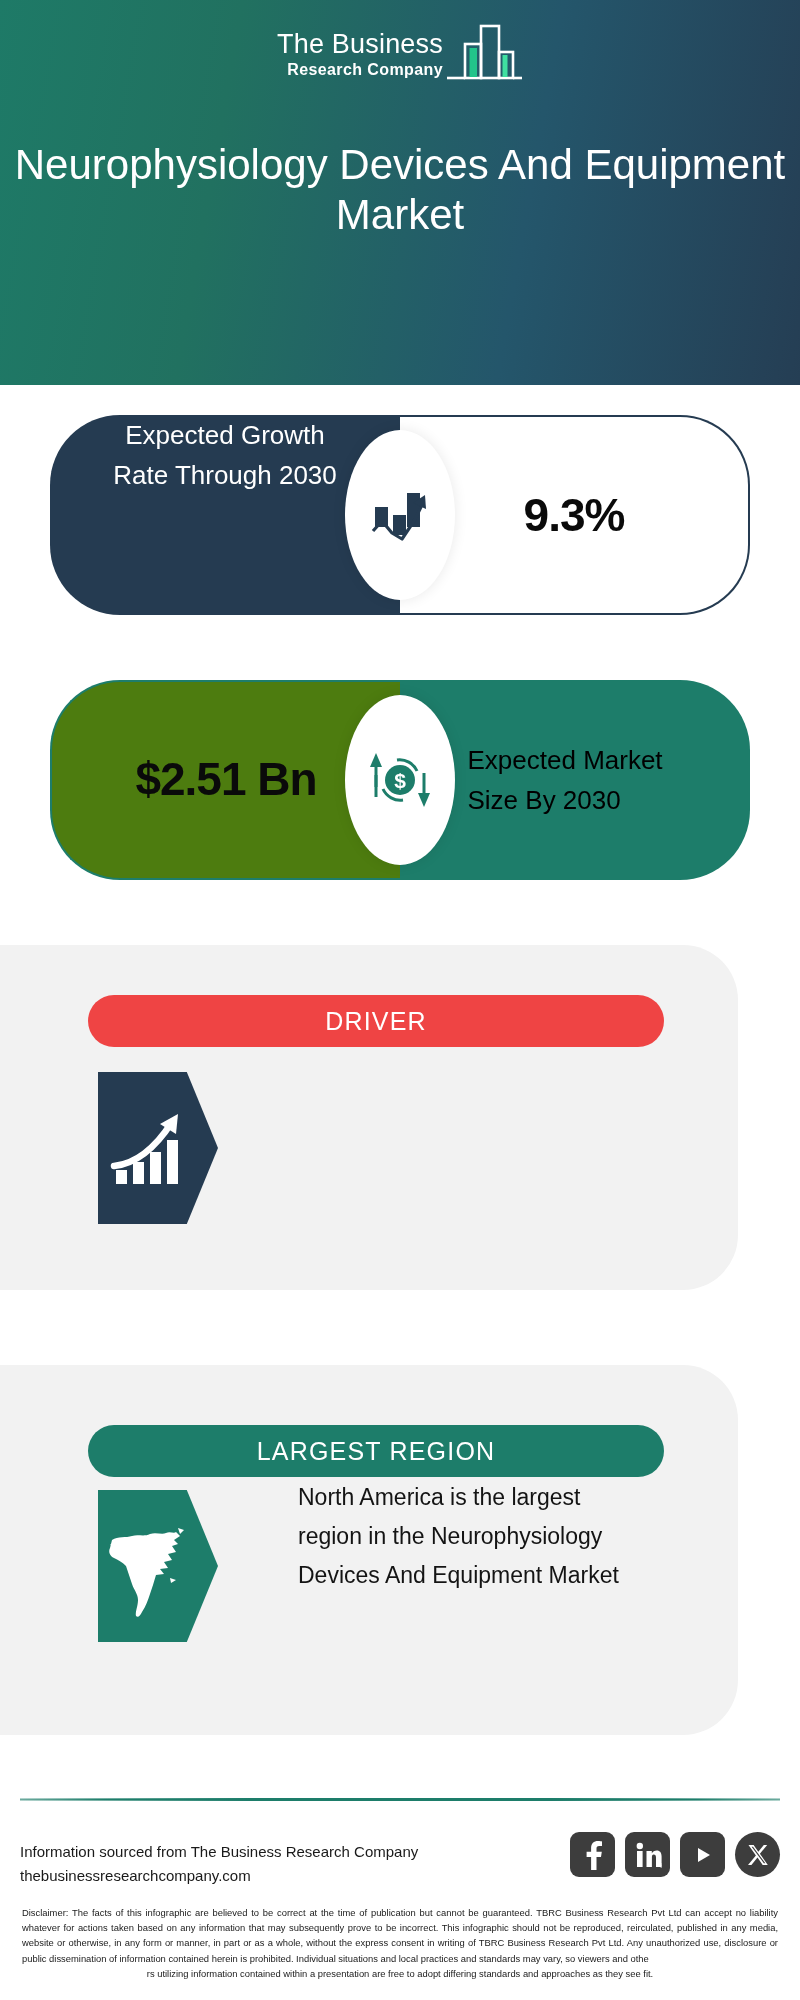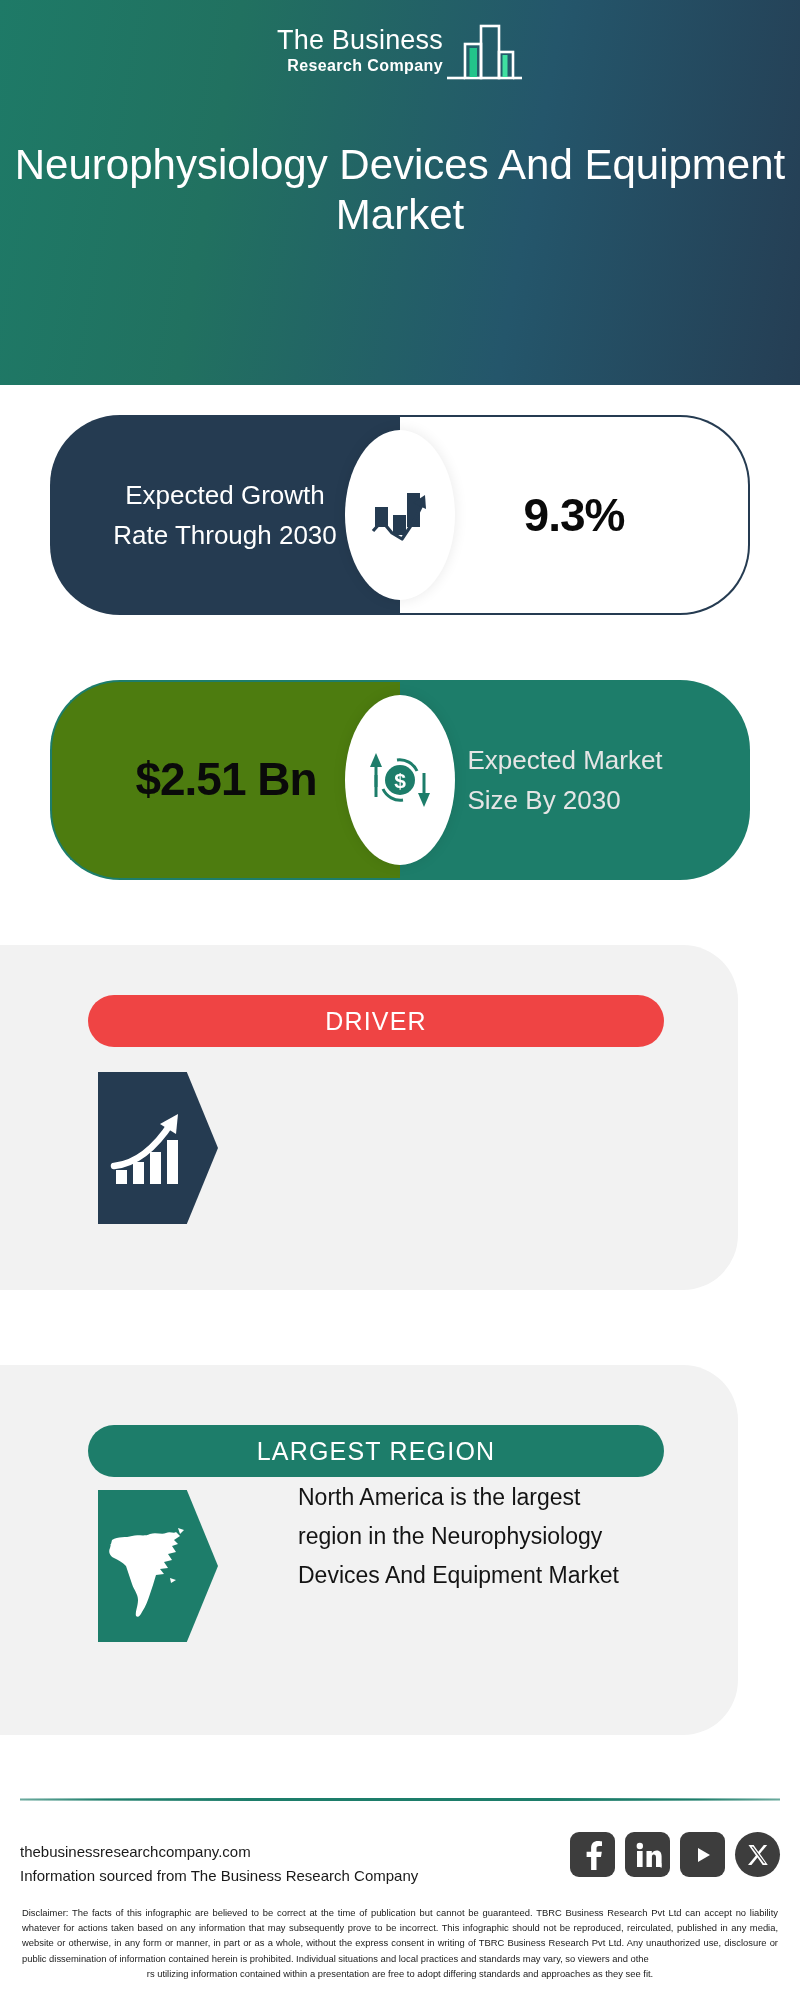--- a/index.html
+++ b/index.html
@@ -15,21 +15,21 @@
   
   .header{
     position:absolute;left:0;top:0;width:800px;height:385px;
     background:linear-gradient(100deg,#1e7a67 0%,#217160 28%,#24566b 65%,#253e54 100%);
   }
   .logo-wrap{
     position:absolute;left:0;top:22px;width:800px;
     display:flex;justify-content:center;align-items:flex-end;
   }
   .logo{
-    display:flex;align-items:center;gap:0px;
+    display:flex;align-items:flex-end;gap:0px;
   }
   .logo-text{
     display:flex;flex-direction:column;align-items:flex-end;
     padding-bottom:10px;
   }
   .logo-line1{
     color:#ffffff;font-size:27px;letter-spacing:.2px;line-height:1.0;
     font-family:"Liberation Sans", sans-serif;font-weight:400;
   }
   .logo-line2{
@@ -50,21 +50,21 @@
   .stat{
     position:absolute;left:50px;width:700px;height:200px;
   }
   .stat .half{position:absolute;top:0;height:200px;width:350px;box-sizing:border-box;}
 
   
   #growth-card{top:415px;}
   #growth-card .left{
     left:0;background:#253b51;
     border-radius:70px 0 0 70px;
-    display:flex;align-items:center;justify-content:center;
+    display:flex;align-items:flex-start;justify-content:center;
   }
   #growth-card .left .lbl{
     color:#ffffff;font-size:26px;line-height:1.55;text-align:center;
     width:235px;
   }
   #growth-card .right{
     left:350px;background:#ffffff;
     border-top:2.5px solid #253b51;
     border-right:2.5px solid #253b51;
     border-bottom:2.5px solid #253b51;
@@ -88,21 +88,21 @@
   #size-card .left .val{
     color:#0a0a0a;font-size:46px;font-weight:700;line-height:1.25;
     text-align:center;letter-spacing:-1px;
   }
   #size-card .right{
     left:350px;background:#1d7d6a;
     border-radius:0 70px 70px 0;
     display:flex;align-items:center;justify-content:center;
   }
   #size-card .right .lbl{
-    color:#e5e5e5;font-size:26px;line-height:1.55;text-align:left;
+    color:#000000;font-size:26px;line-height:1.55;text-align:left;
     width:215px;
   }
 
   .medallion{
     position:absolute;left:295px;top:15px;width:110px;height:170px;
     background:#ffffff;border-radius:55px/85px;
     display:flex;align-items:center;justify-content:center;
     box-shadow:0 0 14px rgba(0,0,0,.09);
     z-index:5;
   }
@@ -255,22 +255,22 @@
       <path fill="#ffffff" d="M6,30 L2,33 L8,34 Z"></path>
       <path fill="#ffffff" d="M70,16 L76,18 L72,22 Z"></path>
       <path fill="#ffffff" d="M62,66 L68,68 L63,71 Z"></path>
     </svg>
   </div>
   <div class="body-text" id="region-text">North America is the largest region in the Neurophysiology Devices And Equipment Market</div>
 
   <div class="divider"></div>
 
   <div class="source">
+    <div>Information sourced from The Business Research Company</div>
     <div>thebusinessresearchcompany.com</div>
-    <div>Information sourced from The Business Research Company</div>
   </div>
 
   <div class="socials">
     <div class="sicon">
       <svg width="26" height="30" viewBox="0 0 26 30">
         <path fill="#ffffff" d="M16.5 30 V17 H21 L21.8 11.8 H16.5 V8.6 C16.5 7.1 17 6.1 19.2 6.1 H22 V1.4 C21.5 1.3 19.8 1 17.9 1 C13.9 1 11.1 3.5 11.1 8 V11.8 H6.6 V17 H11.1 V30 Z"></path>
       </svg>
     </div>
     <div class="sicon">
       <svg width="28" height="28" viewBox="0 0 28 28">

